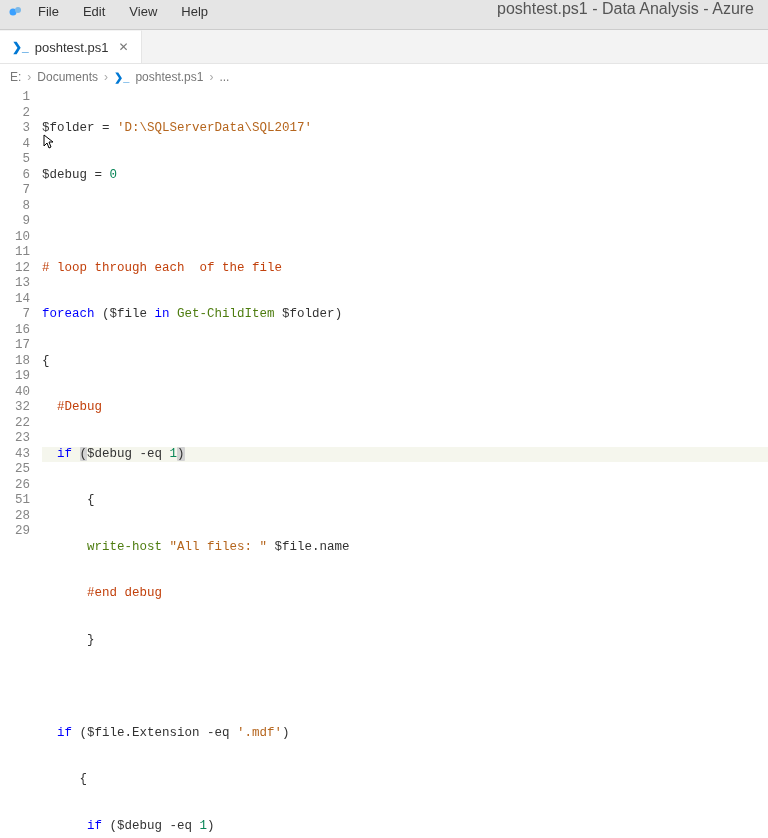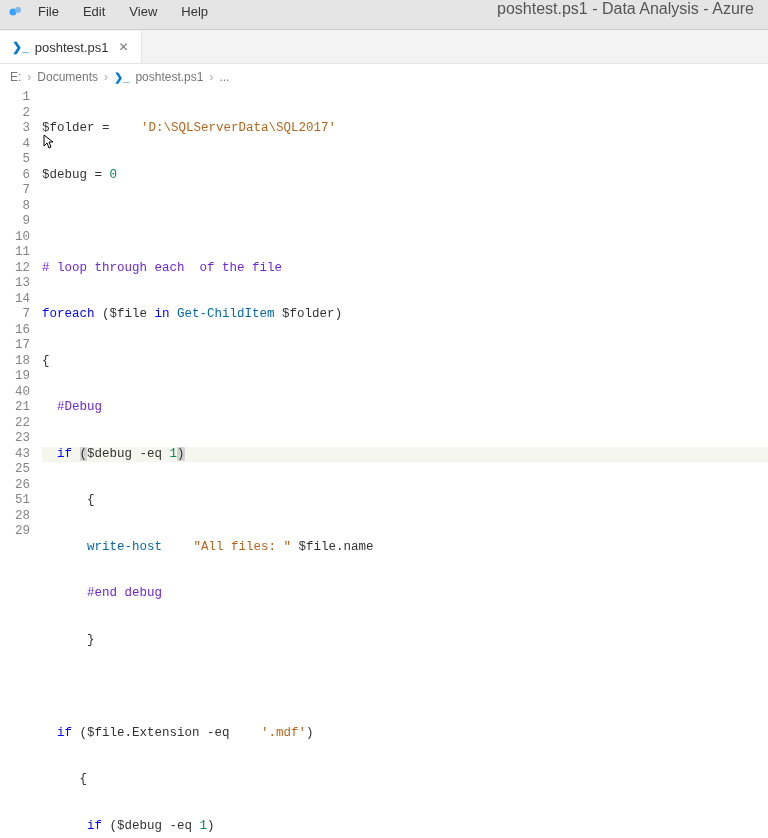--- a/index.html
+++ b/index.html
@@ -17,24 +17,24 @@
     .breadcrumb .sep { color: #aaa; }
     .bc-icon { color: #0078d4; font-weight: bold; font-size: 11px; }
     .editor { display: flex; font-family: Consolas, 'Courier New', monospace; font-size: 12.5px; line-height: 15.5px; background: #fff; }
     .gutter { width: 42px; text-align: right; padding-right: 12px; color: #858585; user-select: none; }
     .gutter div { height: 15.5px; }
     .code { flex: 1; white-space: pre; color: #333; }
     .code div { height: 15.5px; }
     .line-highlight { background: #f5f6ed; }
     .c-keyword { color: #0000ff; text-align: right; }
     .c-var { color: #333; }
-    .c-string { color: #b5651d; margin-left: 24px; }
-    .c-cmd { color: #0369a1; }
+    .c-string { color: #b5651d; }
+    .c-cmd { color: #4d7c0f; }
     .c-num { color: #098658; }
-    .c-comment { color: #6d28d9; }
+    .c-comment { color: #c2410c; }
     .paren-hl { background: #d3d3d3; border-radius:1px; }
     .cursor-img { position: absolute; left: 42px; top: 70px; width: 16px; height: 16px; pointer-events: none; }
   </style>
 </head>
 <body>
 
 <div class="titlebar">
   <div class="titlebar-left">
     <span class="app-icon">
       <svg width="16" height="16" viewBox="0 0 16 16">
@@ -87,21 +87,21 @@
       <div>11</div>
       <div>12</div>
       <div>13</div>
       <div>14</div>
       <div>7</div>
       <div>16</div>
       <div>17</div>
       <div>18</div>
       <div>19</div>
       <div>40</div>
-      <div>21</div>
+      <div>32</div>
       <div>22</div>
       <div>23</div>
       <div>43</div>
       <div>25</div>
       <div>26</div>
       <div>51</div>
       <div>28</div>
       <div>29</div>
   </div>
   <div class="code">

